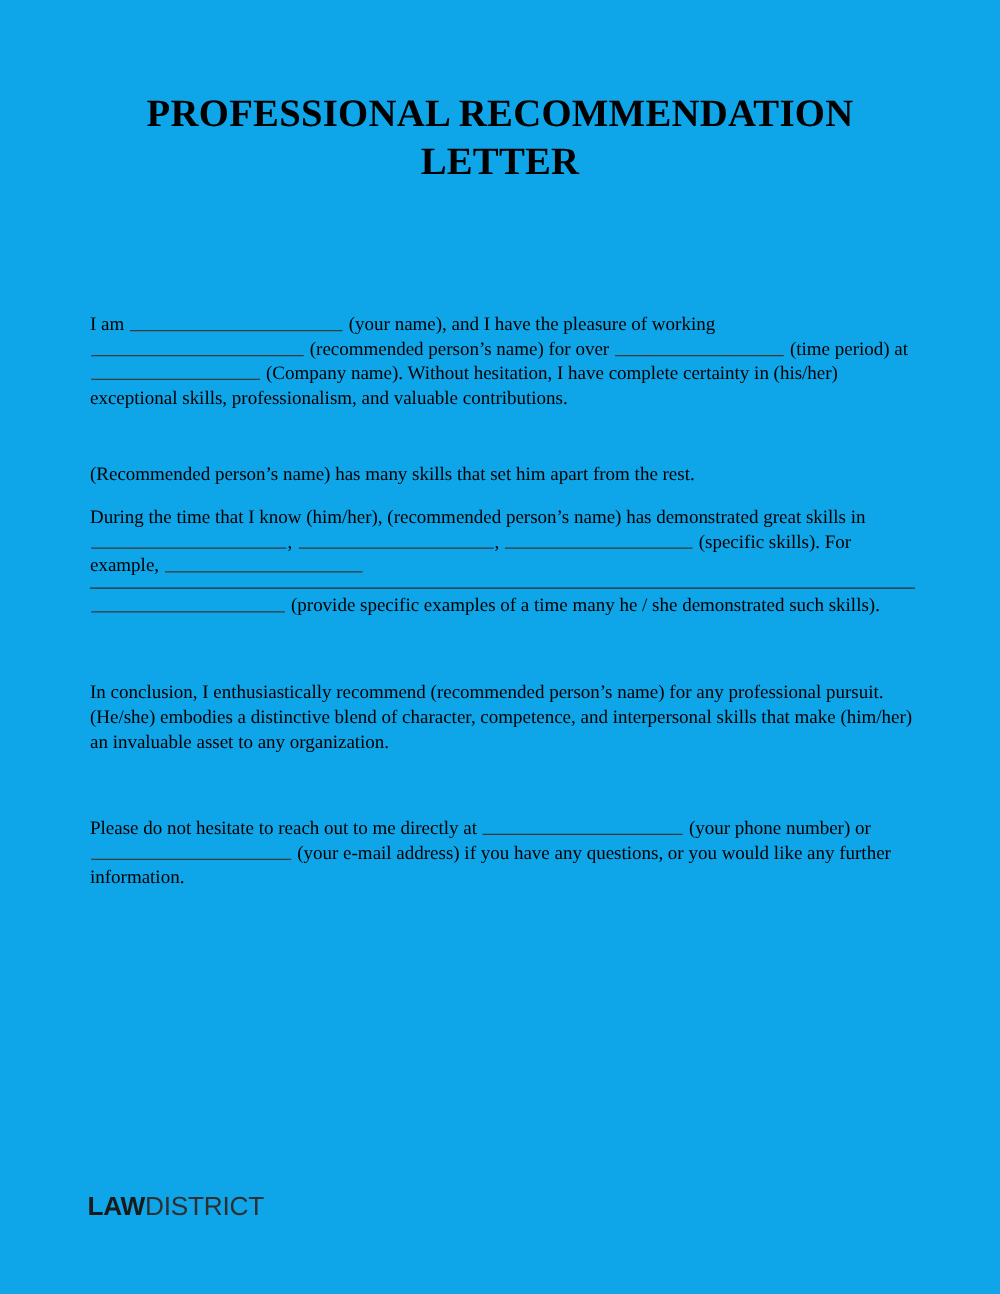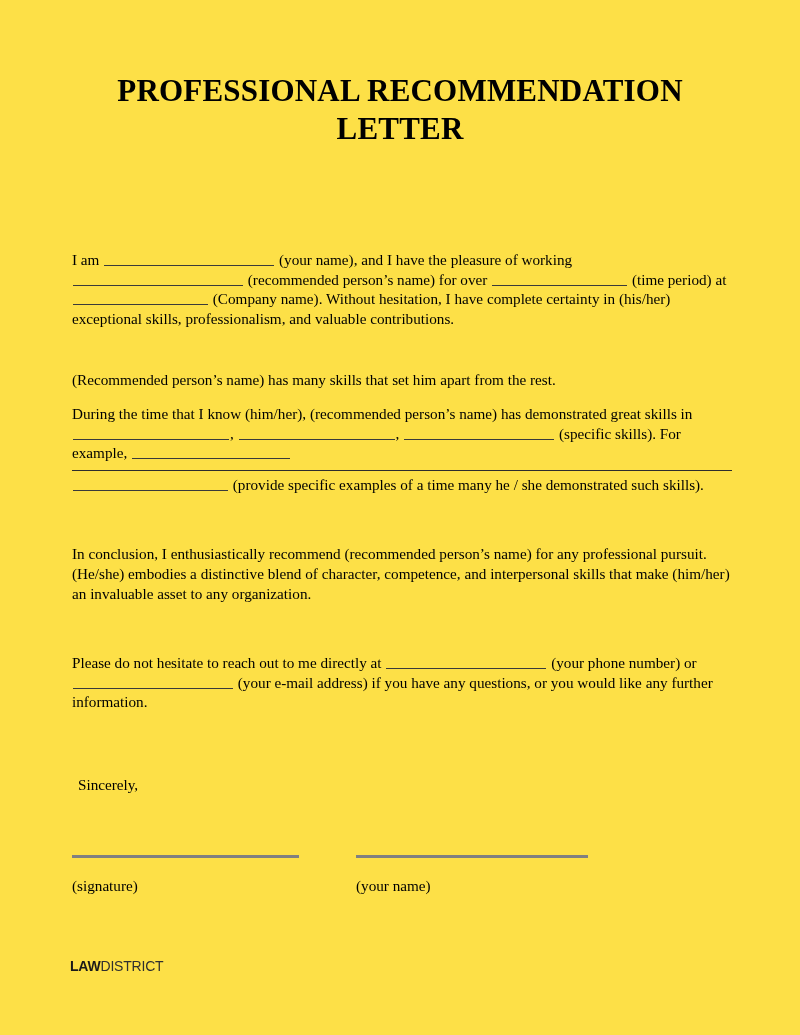--- a/index.html
+++ b/index.html
@@ -4,21 +4,21 @@
 <style>
   html, body {
     margin: 0;
     padding: 0;
     background: #ffffff;
   }
   .page {
     position: relative;
     width: 800px;
     height: 1035px;
-    background: #fde047;
+    background: #0ea5e9;
     font-family: "Liberation Serif", "DejaVu Serif", serif;
     color: #000000;
     overflow: hidden;
     box-sizing: border-box;
   }
 
   
   .doc-title {
     position: absolute;
     left: 100px;
@@ -120,21 +120,21 @@
   .sign-label { position: absolute; top: 6px; }
   .label-sig  { left: 0px; }
   .label-name { left: 284px; }
 
   
   .logo {
     position: absolute;
     left: 70px;
     top: 954px;
     font-family: "Liberation Sans", "DejaVu Sans", sans-serif;
-    font-size: 14px;
+    font-size: 21px;
     letter-spacing: -0.2px;
     line-height: 24px;
     white-space: nowrap;
   }
   .logo-law {
     font-weight: bold;
     color: #1a1a1a;
   }
   .logo-district {
     font-weight: normal;
@@ -178,32 +178,18 @@
     </p>
 
     <div class="spacer-lg"></div>
 
     <p class="para">
       <span>Please do not hesitate to reach out to me directly at </span><span class="blank b-phone"></span><span> (your phone number) or </span><span class="blank b-email"></span><span> (your e-mail address) if you have any questions, or you would like any further information.</span>
     </p>
 
   </div>
 
-  <div class="sign-block">
-    <div class="sincerely">Sincerely,</div>
-
-    <div class="sign-rows">
-      <div class="sign-rule-row">
-        <div class="sign-rule rule-sig"></div>
-        <div class="sign-rule rule-name"></div>
-      </div>
-      <div class="sign-label-row">
-        <div class="sign-label label-sig">(signature)</div>
-        <div class="sign-label label-name">(your name)</div>
-      </div>
-    </div>
-  </div>
 
   <div class="logo">
     <span class="logo-law">LAW</span><span class="logo-district">DISTRICT</span>
   </div>
 
 </div>
 
 </body></html>

